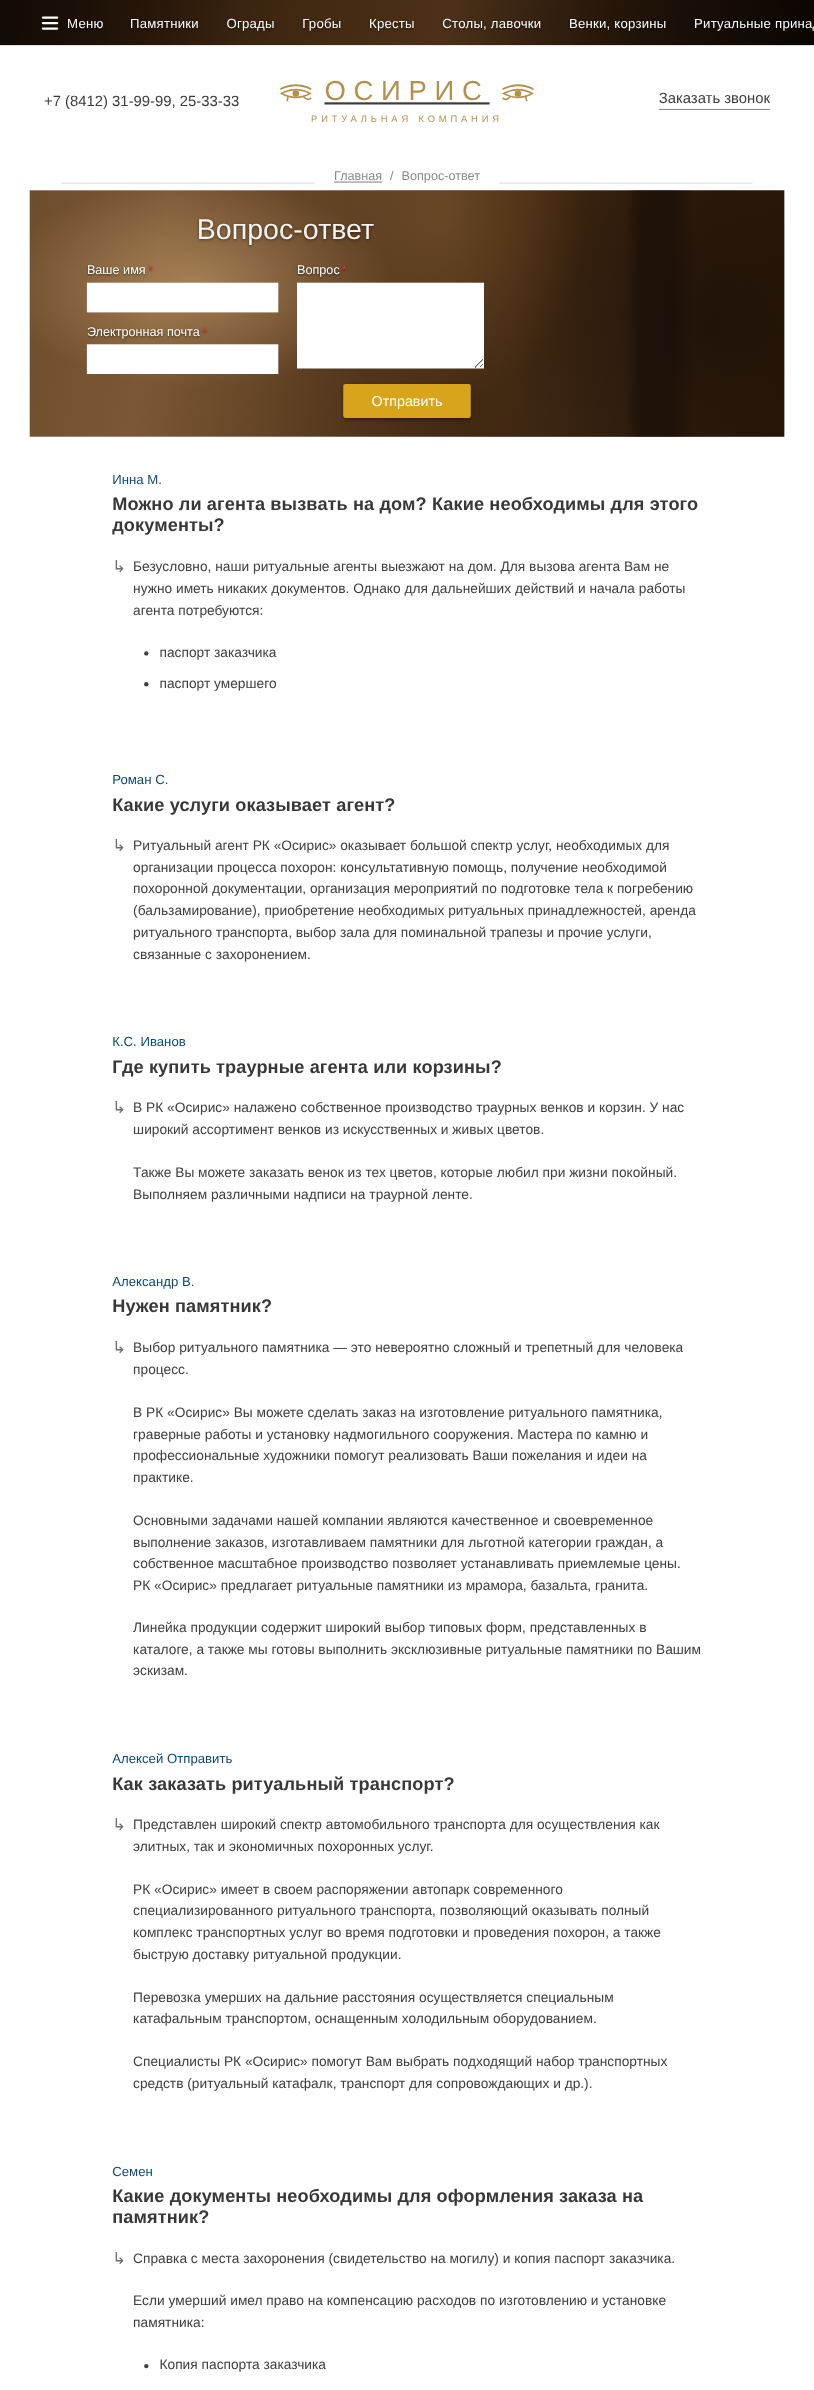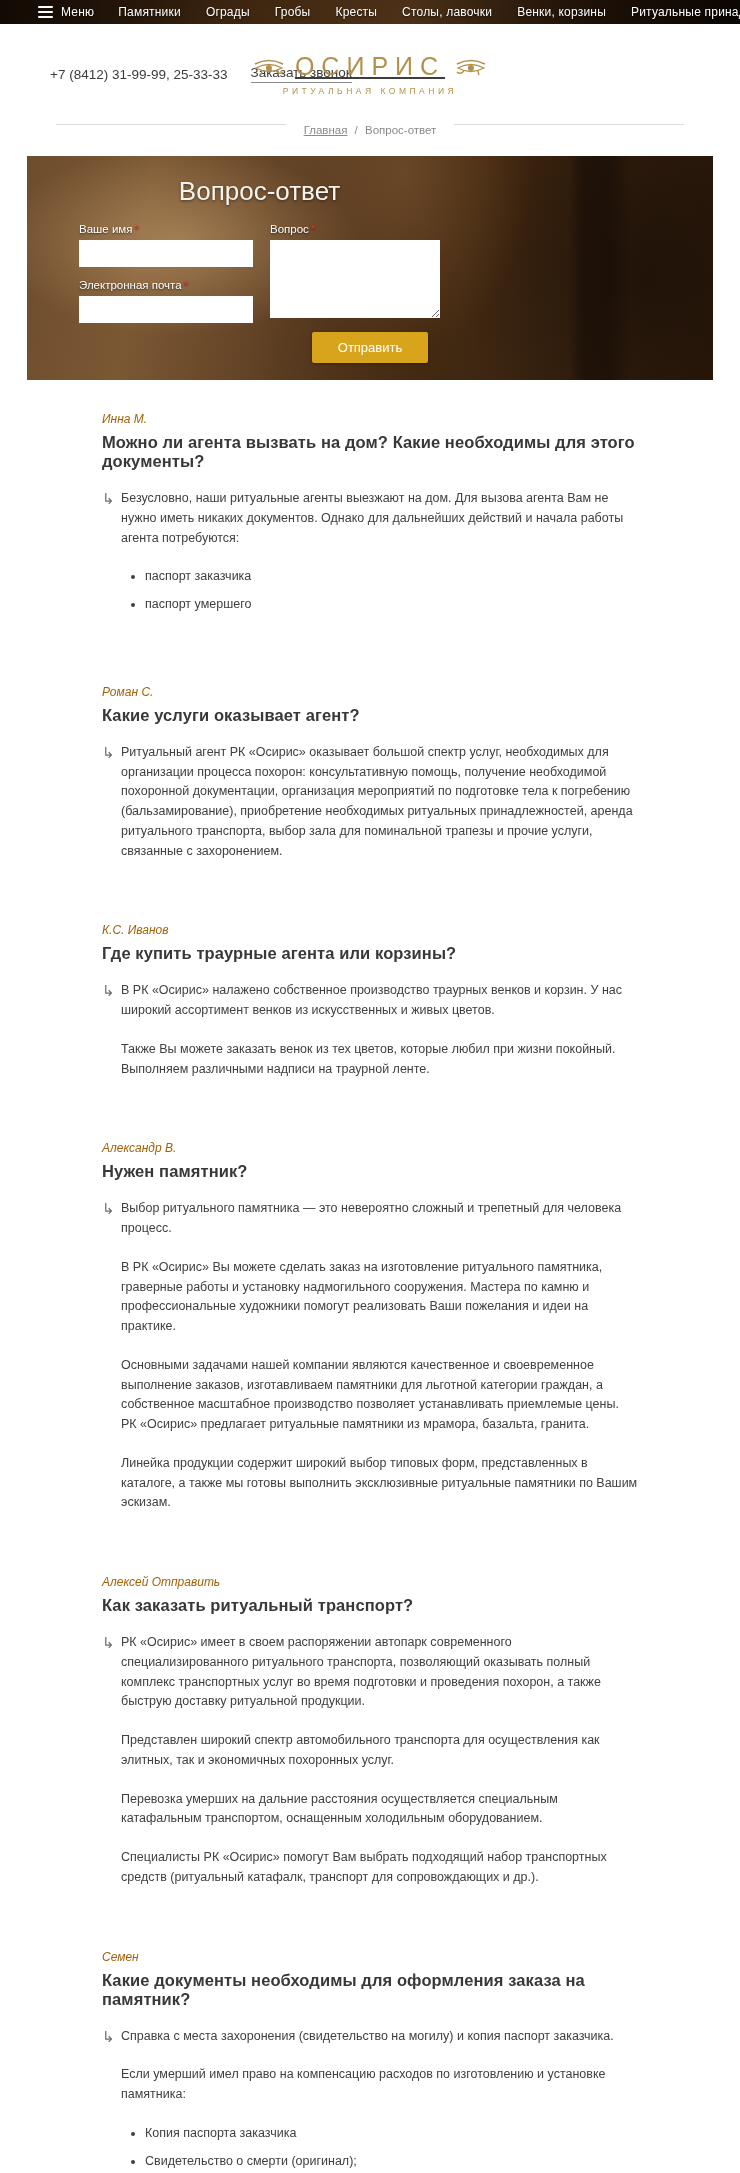--- a/index.html
+++ b/index.html
@@ -6,42 +6,42 @@
   html,body { background:#ffffff; }
   body {
     width:740px;
     font-family:"Liberation Sans", sans-serif;
     color:#3d3d3d;
     -webkit-font-smoothing:antialiased;
   }
 
   
   .topnav {
-    height:24px;
+    height:41px;
     display:flex; align-items:center;
     padding-left:38px;
     background:
       linear-gradient(90deg, rgba(0,0,0,.35), rgba(0,0,0,0) 30%, rgba(0,0,0,.25) 70%, rgba(0,0,0,.45)),
       linear-gradient(100deg,#1b0f06 0%, #2c1a0b 18%, #4a2e14 42%, #5a3a1c 55%, #2e1b0b 78%, #140b04 100%);
   }
   .topnav .menu-root { display:flex; align-items:center; gap:8px; cursor:pointer; margin-right:24px; }
   .hamburger { display:flex; flex-direction:column; gap:3px; }
   .hamburger span { display:block; width:15px; height:2px; background:#fff; border-radius:1px; }
   .topnav a, .topnav .navlabel {
     color:#fff; text-decoration:none; font-size:12px; letter-spacing:.2px;
     text-shadow:0 1px 2px rgba(0,0,0,.6);
   }
   .nav-items { display:flex; align-items:center; gap:25px; }
   .nav-items a { cursor:pointer; white-space:nowrap; }
 
   
   .header {
     height:100px;
-    display:flex; align-items:center; justify-content:flex-start;
-    padding:0 50px;
+    display:flex; align-items:center; justify-content:space-between;
+    padding:0 40px;
     position:relative;
     gap:23px;
   }
   .header-phone { font-size:13.5px; color:#3c3c3c; white-space:nowrap; }
   .logo { position:absolute; left:50%; transform:translateX(-50%); text-align:center; }
   .logo-row { display:flex; align-items:center; justify-content:center; gap:10px;text-decoration:underline; }
   .logo-title {
     color:#b3914d; font-size:25px; letter-spacing:7px; font-weight:400;
     font-family:"Liberation Sans", sans-serif;
   }
@@ -50,21 +50,21 @@
   .logo-sub {
     margin-top:5px; color:#b3914d; font-size:8.5px; letter-spacing:3.5px; font-weight:400;
   }
   .callback {
     font-size:13.5px; color:#3c3c3c; text-decoration:none;
     border-bottom:1px solid #8b8b8b; padding-bottom:2px; cursor:pointer; white-space:nowrap;
   }
 
   
   .breadcrumb-row {
-    display:flex; align-items:flex-start; justify-content:center;
+    display:flex; align-items:flex-end; justify-content:center;
     height:26px; margin-bottom:6px;
   }
   .bc-line { flex:0 0 230px; height:1px; background:#dcdcdc; }
   .bc-center { padding:0 18px; font-size:11.5px; color:#8a8a8a; white-space:nowrap; }
   .bc-home { color:#8a8a8a; text-decoration:underline; cursor:pointer; }
   .bc-sep { margin:0 4px; }
 
   
   .hero {
     margin:0 27px;
@@ -107,21 +107,21 @@
   .submit-btn {
     display:inline-block; background:#d8a41c; color:#fff; border:none; cursor:pointer;
     font-family:"Liberation Sans", sans-serif; font-size:13px;
     padding:8px 26px; border-radius:2px;
     box-shadow:0 1px 3px rgba(0,0,0,.35);
   }
 
   
   .faq-section { padding:32px 100px 0 102px; }
   .faq-item { margin-bottom:62px; }
-  .faq-author { color:#a16207; font-size:12px; font-style:italic; margin-bottom:7px; }
+  .faq-author { color:#0c4a6e; font-size:12px; margin-bottom:7px; }
   .faq-question { color:#383838; font-size:16.5px; font-weight:600; margin-bottom:18px; letter-spacing:.1px; }
   .faq-answer { display:flex; }
   .answer-arrow { flex:0 0 19px; color:#6f6f6f; font-size:15px; line-height:1.3; }
   .answer-body { flex:1; }
   .faq-p {
     color:#404040; font-size:12.5px; line-height:1.58; margin-bottom:19px;
     white-space:pre-line;
   }
   .answer-body > :last-child { margin-bottom:0; }
   .faq-bullets { margin:2px 0 0 24px; }
@@ -262,22 +262,22 @@
           </div>
     </div>
   </article>
 
   <article class="faq-item">
     <div class="faq-author">Алексей Отправить</div>
     <h2 class="faq-question">Как заказать ритуальный транспорт?</h2>
     <div class="faq-answer">
       <span class="answer-arrow">↳</span>
       <div class="answer-body">
+            <p class="faq-p">Представлен широкий спектр автомобильного транспорта для осуществления как элитных, так и экономичных похоронных услуг.</p>
             <p class="faq-p">РК «Осирис» имеет в своем распоряжении автопарк современного специализированного ритуального транспорта, позволяющий оказывать полный комплекс транспортных услуг во время подготовки и проведения похорон, а также быструю доставку ритуальной продукции.</p>
-            <p class="faq-p">Представлен широкий спектр автомобильного транспорта для осуществления как элитных, так и экономичных похоронных услуг.</p>
             <p class="faq-p">Перевозка умерших на дальние расстояния осуществляется специальным катафальным транспортом, оснащенным холодильным оборудованием.</p>
             <p class="faq-p">Специалисты РК «Осирис» помогут Вам выбрать подходящий набор транспортных средств (ритуальный катафалк, транспорт для сопровождающих и др.).</p>
           </div>
     </div>
   </article>
 
   <article class="faq-item">
     <div class="faq-author">Семен</div>
     <h2 class="faq-question">Какие документы необходимы для оформления заказа на памятник?</h2>
     <div class="faq-answer">

